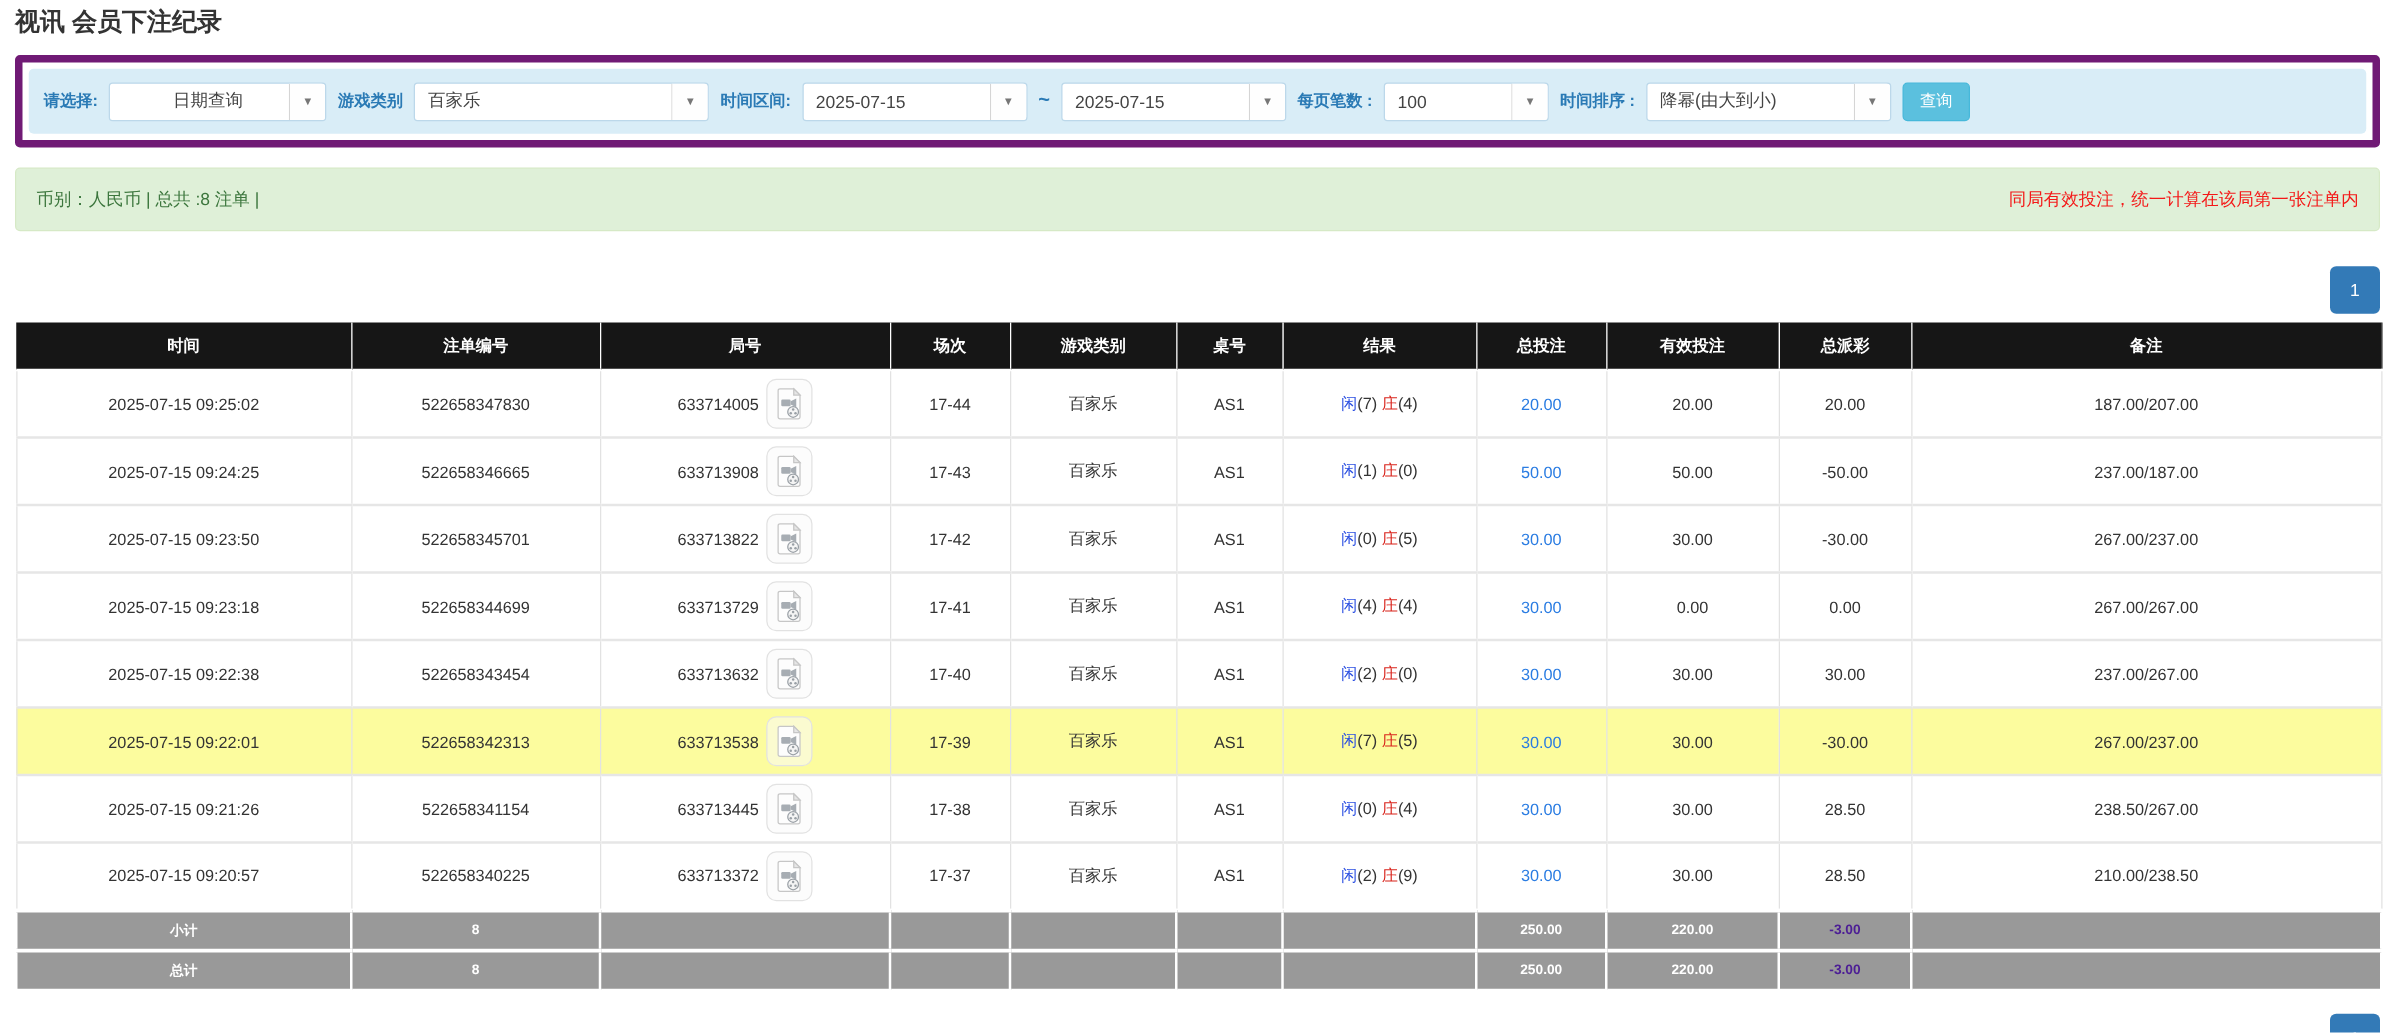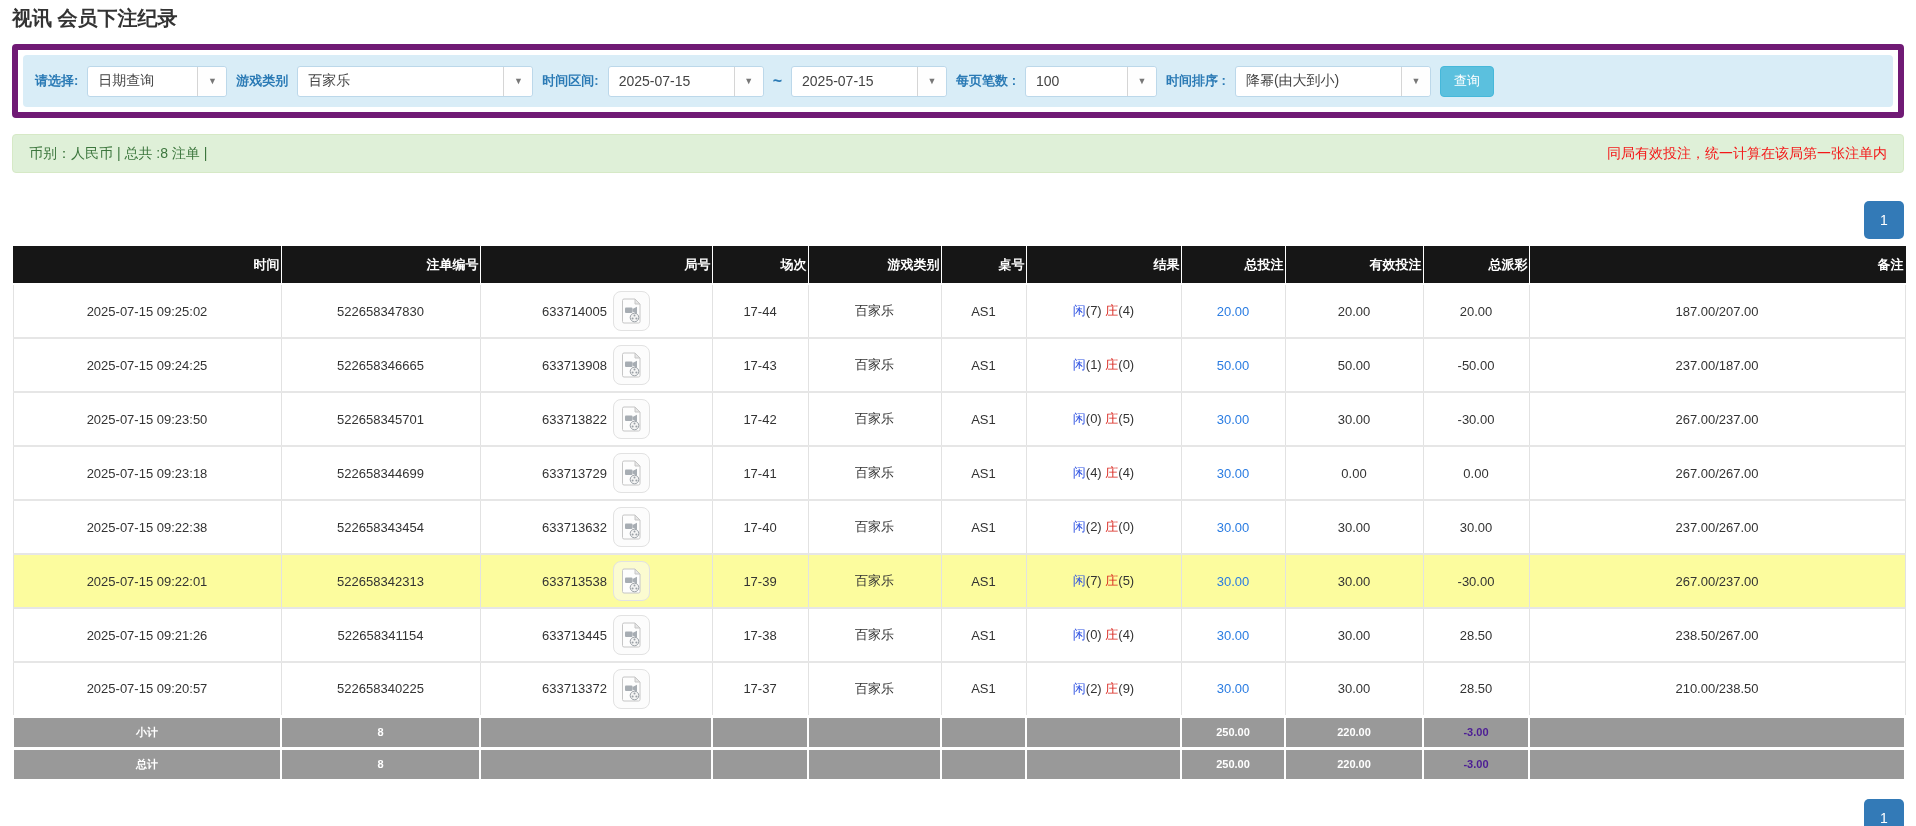--- a/index.html
+++ b/index.html
@@ -22,43 +22,43 @@
   .page{padding:0 12px;}
   .title{font-size:20px;font-weight:bold;color:#333;margin:5px 0 0 0;line-height:26px;height:30px;}
 
   
   .filter-panel{margin-top:9px;border:6px solid #701a75;border-radius:4px;background:#fff;padding:5px;}
   .filter-bar{background:#d9edf7;border-radius:4px;padding:10px 12px;display:flex;align-items:center;gap:9px;height:52px;}
   .f-label{color:var(--label-blue);font-weight:bold;font-size:13px;white-space:nowrap;}
   .combo{background:#fff;border:1px solid #bcd8ea;border-radius:3px;height:31px;display:flex;align-items:center;cursor:pointer;}
   .combo .c-text{padding:0 10px;font-size:14px;color:#444;flex:1;white-space:nowrap;overflow:hidden;}
   .combo .c-arrow{width:29px;align-self:stretch;border-left:1px solid #d5d5d5;display:flex;align-items:center;justify-content:center;color:#777;font-size:9px;background:#fefefe;border-radius:0 3px 3px 0;}
-  .w-select{width:140px;}
+  .w-select{width:174px;padding-left:40px;}
   .w-game{width:236px;}
-  .w-date{width:156px;}
+  .w-date{width:180px;}
   .w-pp{width:132px;}
   .w-sort{width:196px;gap:40px;}
   .tilde{color:var(--label-blue);font-weight:bold;}
   .search-btn{background:var(--btn-blue);border:1px solid #46b8da;color:#fff;font-size:13px;border-radius:4px;height:31px;padding:0 13px;cursor:pointer;font-family:inherit;text-align:center;}
 
   
-  .summary-bar{margin-top:16px;background:#dff0d8;border:1px solid #d6e9c6;border-radius:4px;height:39px;display:flex;align-items:center;justify-content:space-between;padding:0 16px;font-size:14px;}
+  .summary-bar{margin-top:16px;background:#dff0d8;border:1px solid #d6e9c6;border-radius:4px;height:51px;display:flex;align-items:center;justify-content:space-between;padding:0 16px;font-size:14px;}
   .summary-left{color:#3c763d;}
   .summary-right{color:var(--neg-red);margin-left:36px;}
 
   
   .pager-row{margin-top:28px;text-align:right;height:38px;}
   .pager-row.bottom{margin-top:18px;}
   .page-btn{display:inline-block;min-width:40px;height:38px;line-height:38px;text-align:center;background:var(--pager-blue);color:#fff;font-size:14px;border-radius:5px;cursor:pointer;}
 
   
   table.bets{margin-top:7px;width:1892px;border-collapse:collapse;table-layout:fixed;}
   table.bets th{
     background:#161616;color:#fff;font-size:13px;font-weight:bold;height:38px;
-    border-right:1px solid #fff;border-bottom:2px solid #fff;text-align:right;
+    border-right:1px solid #fff;border-bottom:2px solid #fff;
   }
   table.bets th:last-child{border-right:1px solid #161616;font-family:Liberation Serif, serif;}
   table.bets td{
     height:54px;text-align:center;font-size:13px;color:#333;background:#fff;
     border-right:1px solid #e2e2e2;border-bottom:2px solid #e6e6e6;border-left:1px solid #e2e2e2;
   }
   tr.highlight td{background:var(--highlight);}
   tr.foot td{background:#999;color:#fff;font-weight:bold;height:32px;border:2px solid #fff;border-top:3px solid #fff;font-size:11px;margin-top:32px;}
   .bet-link{color:var(--link-blue);cursor:pointer;}
   .neg{color:var(--neg-red);}

